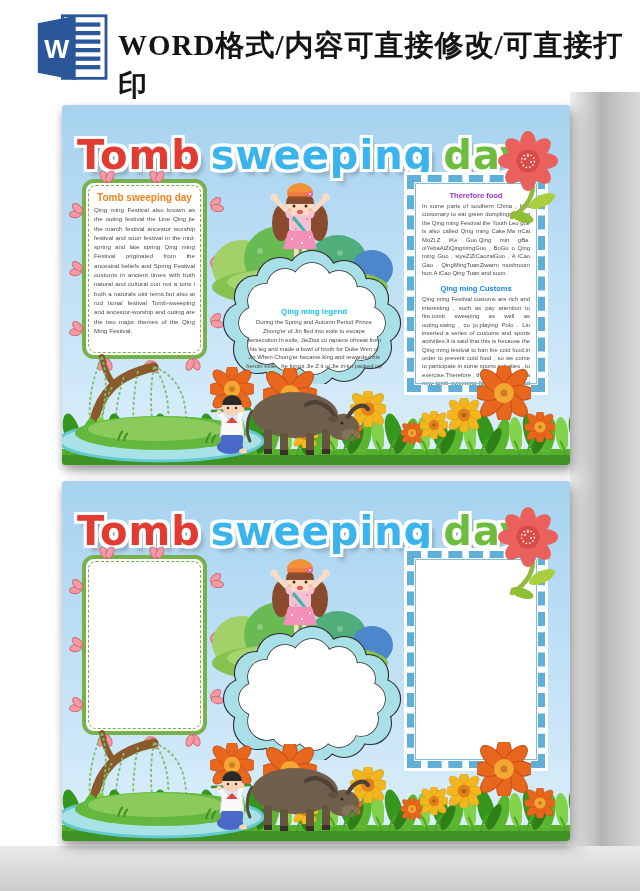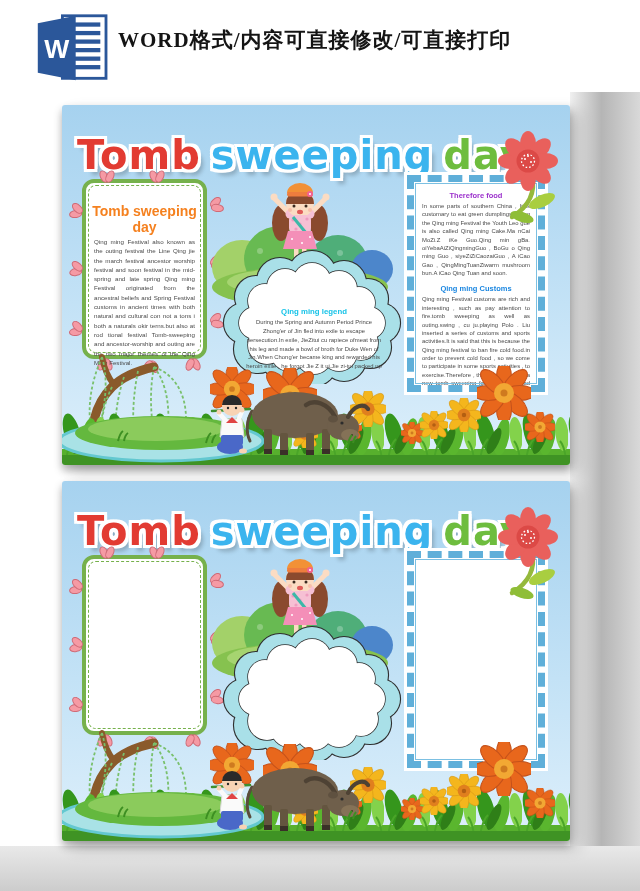--- a/index.html
+++ b/index.html
@@ -10,42 +10,42 @@
   
   .wall{position:absolute;left:570px;top:92px;width:70px;height:762px;
     background:linear-gradient(90deg,#f0f0f0 0%,#b5b5b5 45%,#d9d9d9 100%);}
   .floor{position:absolute;left:0;top:846px;width:640px;height:45px;
     background:linear-gradient(180deg,#e9e9e9,#cccccc);}
   
   .header{position:absolute;left:0;top:0;width:640px;height:92px;background:#fff;}
   .word-logo{position:absolute;left:28px;top:12px;width:84px;height:72px;}
   .header-title{position:absolute;left:118px;top:26px;width:510px;
     font-family:"Liberation Serif","DejaVu Serif",serif;
-    font-size:21px;font-weight:bold;color:#141414;letter-spacing:1px;}
+    font-size:29px;font-weight:bold;color:#141414;letter-spacing:1px;}
   
   .poster{position:absolute;left:62px;width:508px;height:360px;overflow:hidden;
     background:linear-gradient(180deg,#a6d2ef 0%,#c3e2f6 55%,#ddeffb 100%);
     border-radius:3px;
     box-shadow:0 5px 9px rgba(0,0,0,.30), 9px 7px 16px rgba(0,0,0,.16);}
   .poster *{box-sizing:border-box;}
   .p1{top:105px;}
   .p2{top:481px;}
   
   .p-title{position:absolute;left:10px;top:12px;width:440px;text-align:center;
     font-family:"DejaVu Sans","Liberation Sans",sans-serif;
     font-size:40px;font-weight:800;line-height:1.1;letter-spacing:1px;white-space:nowrap;}
   .p-title span{display:inline-block;margin:16px 5px;
     text-shadow:-3px -3px 0 #fff,3px -3px 0 #fff,-3px 3px 0 #fff,3px 3px 0 #fff,
       0 -3px 0 #fff,0 3px 0 #fff,-3px 0 0 #fff,3px 0 0 #fff,5px 6px 4px rgba(0,0,0,.22);}
   .t1{color:#e23b32;} .t2{color:#3bb4ee;} .t3{color:#6ebd3e;}
   
   .left-frame{position:absolute;left:20px;top:74px;width:125px;height:180px;
     background:#fff;border:4px solid #76b14c;border-radius:12px;}
   .left-frame::before{content:'';position:absolute;inset:2px;border:1.5px dashed #76b14c;border-radius:8px;pointer-events:none;}
-  .lf-title{position:relative;margin-top:20px;text-align:center;font-size:14px;font-weight:800;color:#f5811f;}
+  .lf-title{position:relative;margin-top:9px;text-align:center;font-size:10px;font-weight:800;color:#f5811f;}
   .lf-body{position:relative;padding:2px 8px 0 8px;font-size:6.2px;line-height:1.5;color:#4a4a4a;text-align:justify;}
   
   .bud{position:absolute;width:14px;height:12px;}
   .bud::before,.bud::after{content:'';position:absolute;top:0;width:6px;height:11px;
     background:#f59aa4;border:1px solid #cf6a76;border-radius:50% 50% 46% 46%;}
   .bud::before{left:0;transform:rotate(-26deg);}
   .bud::after{right:0;transform:rotate(26deg);}
   
   .cloud{position:absolute;left:156px;top:142px;width:192px;height:137px;}
   .cloud-bg{position:absolute;left:0;top:0;width:100%;height:100%;}

